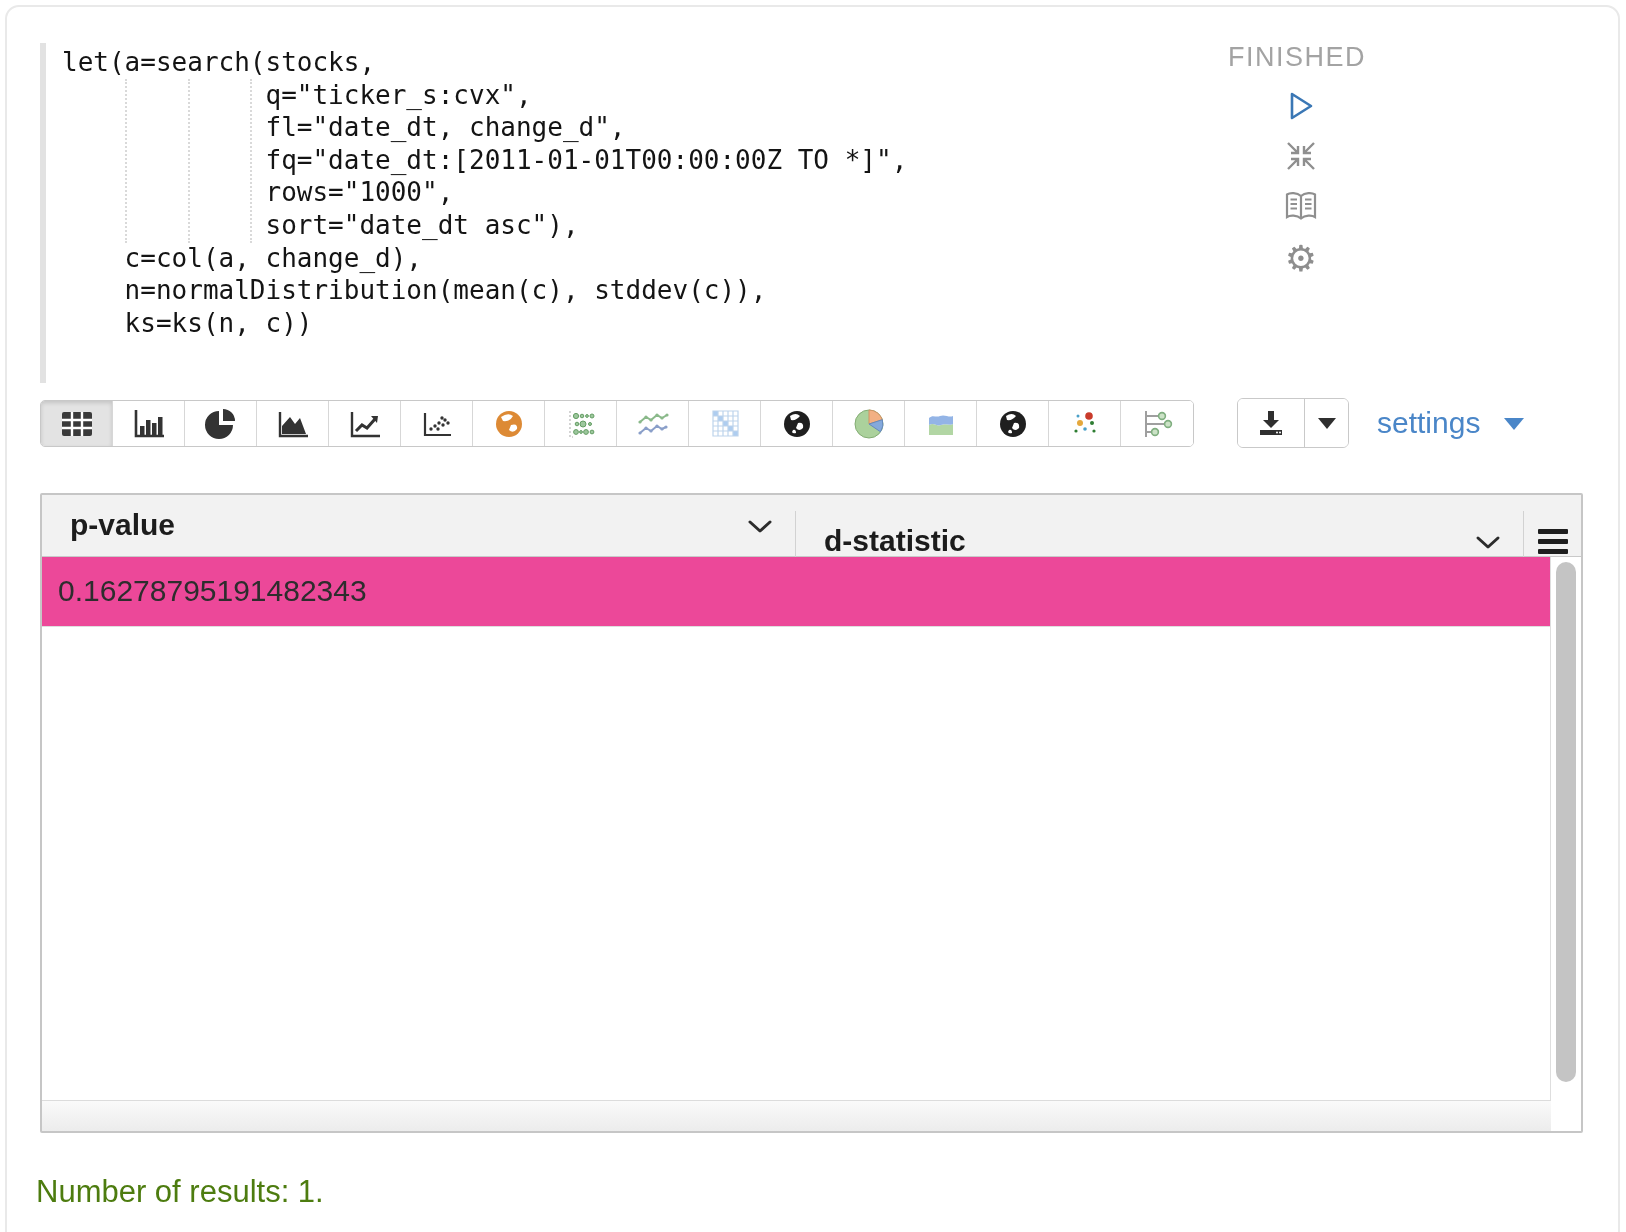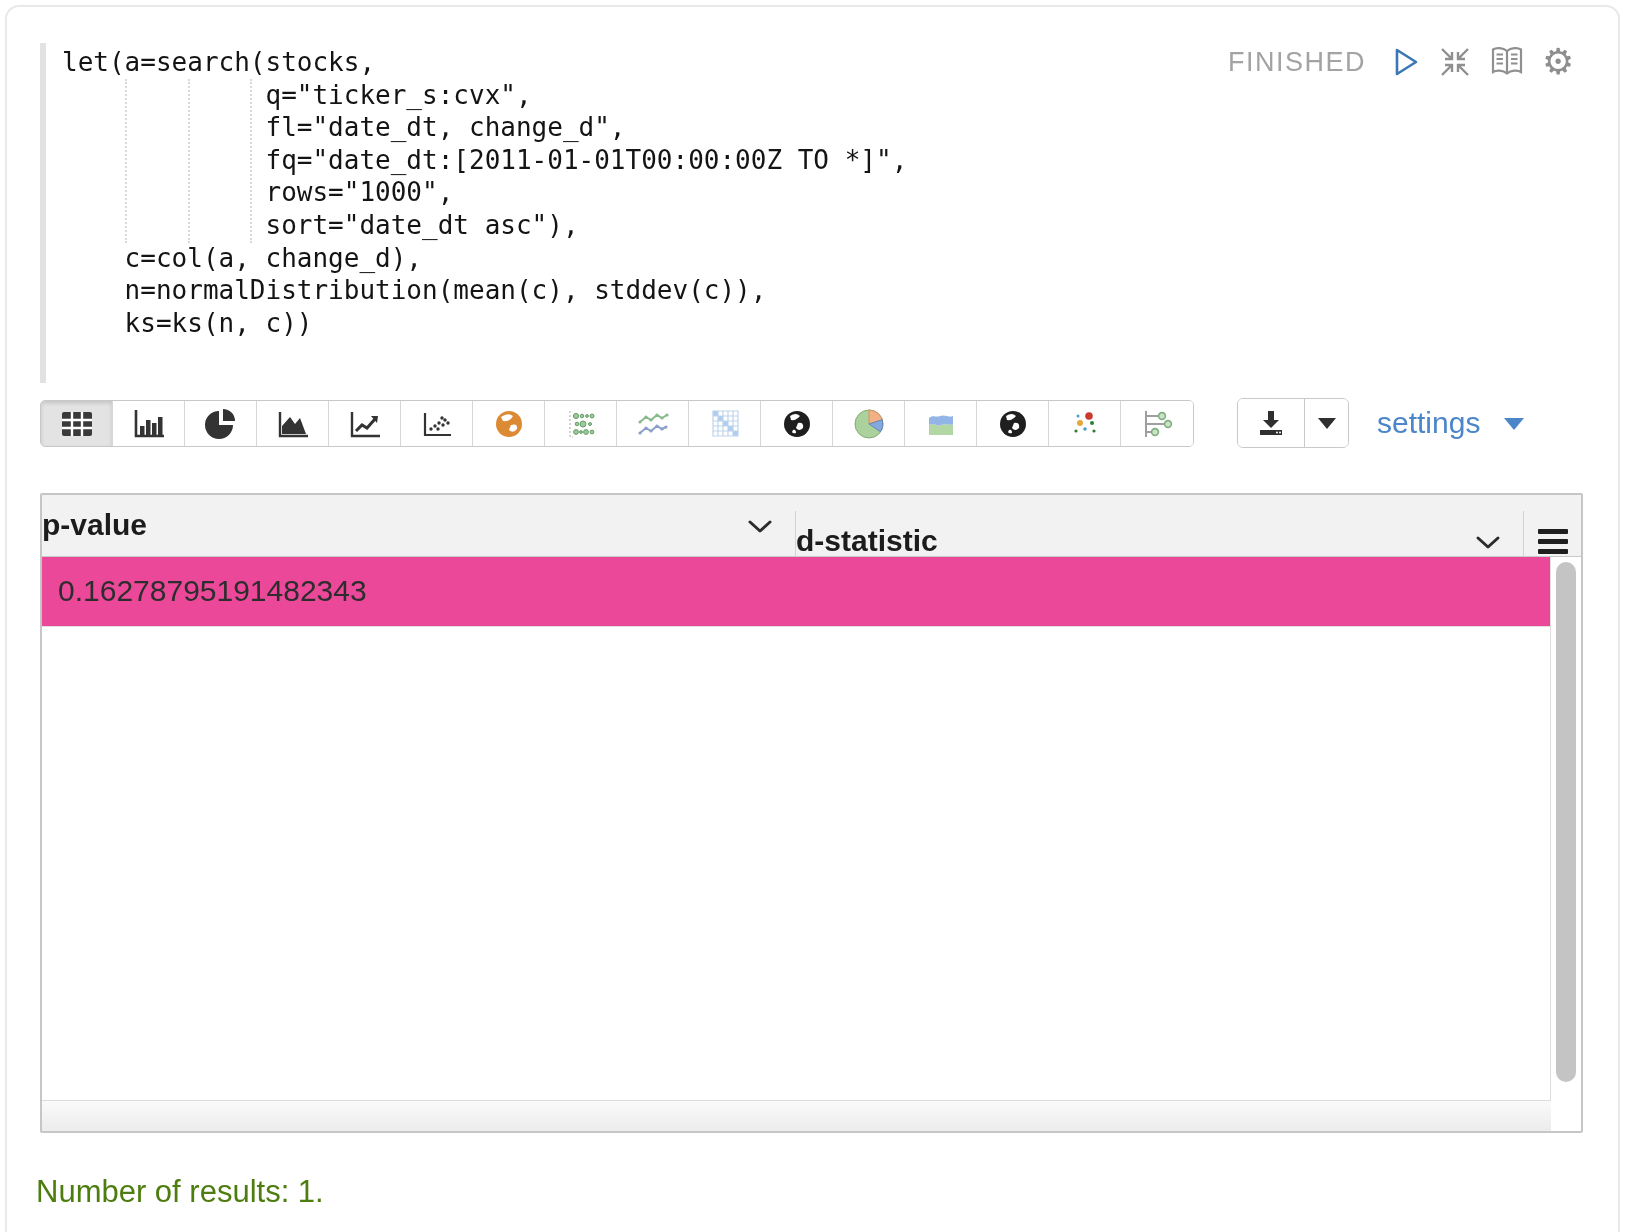--- a/index.html
+++ b/index.html
@@ -15,21 +15,21 @@
   .editor { position:absolute; left:40px; top:43px; width:1545px; height:341px; }
   .editor .gutter { position:absolute; left:0; top:0; width:6px; height:340px; background:#e2e2e2; }
   .editor pre { position:absolute; left:22px; top:3px;
                 font-family:"DejaVu Sans Mono", monospace;
                 font-size:26px; line-height:32.6px; color:#141414; white-space:pre; }
   .indent-guide { position:absolute; top:36px; height:164px; width:0;
                   border-left:2px dotted #d9d9d9; }
 
   
   .para-controls { position:absolute; left:1228px; top:42px; height:40px;
-                   display:flex; align-items:center; gap:17px; }
+                   display:flex; align-items:center; gap:17px;flex-direction:column; }
   .status-text { font-size:27px; color:#a3a3a3; letter-spacing:1.5px; margin-right:8px; }
   .pc-icon { display:flex; align-items:center; justify-content:center; }
   .gear-glyph { font-family:"DejaVu Sans", sans-serif; font-size:36px; color:#8e8e8e; line-height:36px; }
 
   
   .viz-group { position:absolute; left:40px; top:400px; height:47px; display:flex;
                border:1px solid #c8c8c8; border-radius:5px; overflow:hidden; background:#fff; }
   .viz-btn { width:72px; height:45px; display:flex; align-items:center; justify-content:center;
              background:#fff; border-right:1px solid #d7d7d7; }
   .viz-btn:last-child { border-right:none; }
@@ -47,21 +47,21 @@
                    align-items:center; gap:24px; color:#4a86c8; font-size:30px; cursor:pointer; }
   .settings-caret { width:0; height:0; border-left:10px solid transparent; border-right:10px solid transparent;
                     border-top:12px solid #4a86c8; margin-top:3px; }
 
   
   .rtable { position:absolute; left:40px; top:493px; width:1543px; height:640px;
             border:2px solid #c6c6c6; border-radius:2px; background:#fff; }
   .rt-header { position:absolute; left:0; top:0; width:1539px; height:62px;
                background:#f2f2f2; border-bottom:1px solid #c9c9c9; display:flex; }
   .rt-hcell { position:relative; height:100%; }
-  .rt-hcell .hlabel { position:absolute; left:0; top:0; line-height:60px;
+  .rt-hcell .hlabel { position:absolute; left:28px; top:0; line-height:60px;
                       font-size:30px; font-weight:bold; color:#1c1c1c; }
   .rt-hcell .hchev { position:absolute; right:22px; top:24px; }
   .hdiv { border-left:1px solid #d2d2d2;margin-top:16px; }
   .rt-hcell.c1 { width:753px; }
   .rt-hcell.c2 { width:728px; }
   .rt-hcell.c3 { width:58px; display:flex; align-items:center; justify-content:center; }
   .hamburger { display:flex; flex-direction:column; gap:5px; }
   .hamburger span { display:block; width:30px; height:5px; background:#1f1f1f; border-radius:1px; }
 
   .rt-row { position:absolute; left:0; top:62px; width:1508px; height:70px; background:#ec4899;

